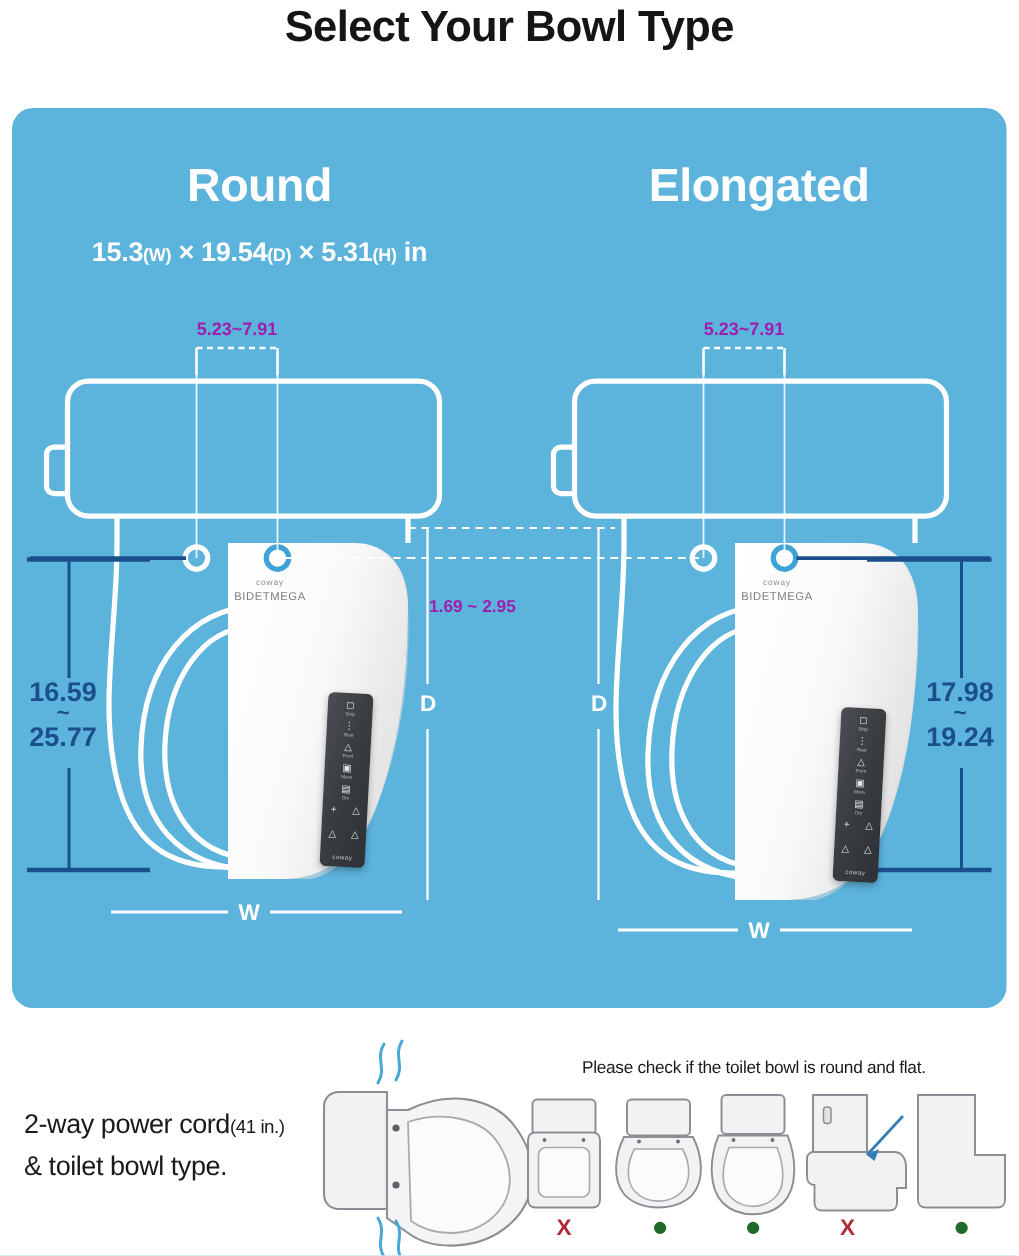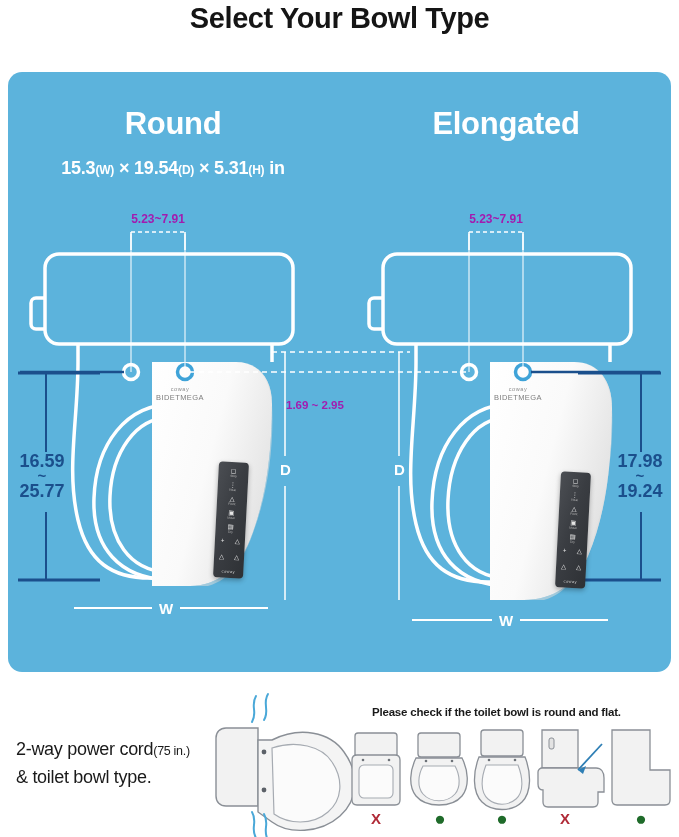--- a/index.html
+++ b/index.html
@@ -450,25 +450,25 @@
     <div class="rbtn" style="top:92px; width:50%; left:0;">
         <span class="rglyph">△</span>
       </div>
     <div class="rbtn" style="top:92px; width:50%; left:50%;">
         <span class="rglyph">△</span>
       </div>
     <div class="rbrand">coway</div>
   </div>
 
   <div class="note-text" style="left:16px; top:736px; width:210px;">
-    <div><span>2-way power cord</span><span class="small">(75 in.)</span></div>
+    <div><span>2-way power cord</span><span class="small">(41 in.)</span></div>
     <div>&amp; toilet bowl type.</div>
   </div>
 
-  <div class="check-note" style="left:372px; top:706px;font-weight:bold;">Please check if the toilet bowl is round and flat.</div>
+  <div class="check-note" style="left:388px; top:706px;">Please check if the toilet bowl is round and flat.</div>
 
   <div class="mark bad" style="left:361px; top:810px;">X</div>
   <div class="mark good" style="left:425px; top:812px;">●</div>
   <div class="mark good" style="left:487px; top:812px;">●</div>
   <div class="mark bad" style="left:550px; top:810px;">X</div>
   <div class="mark good" style="left:626px; top:812px;">●</div>
 
 </div>
 
 </body></html>

